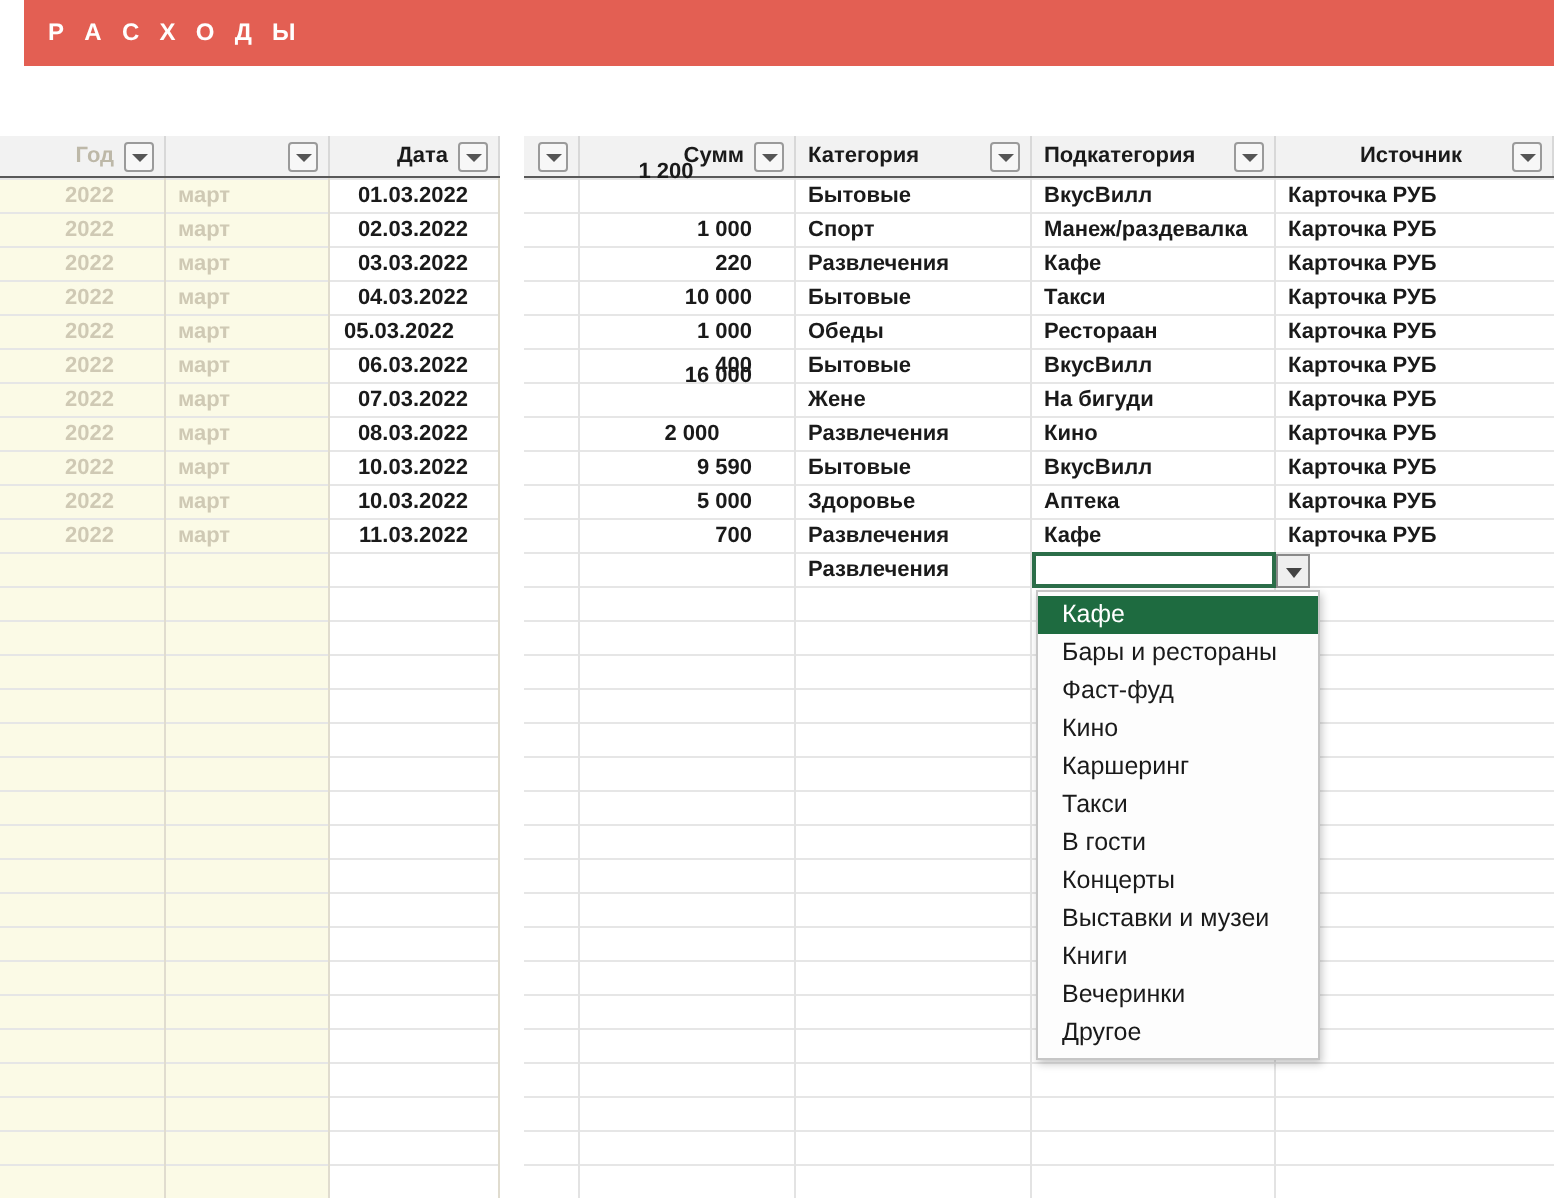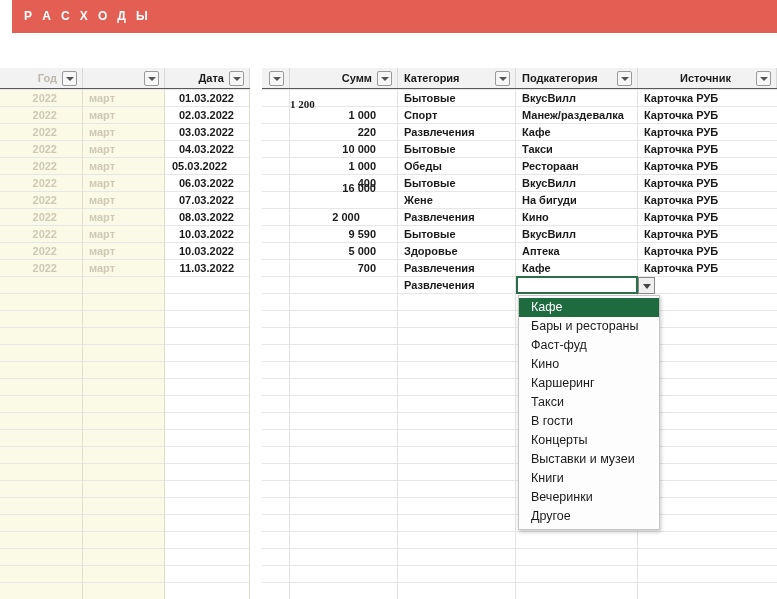--- a/index.html
+++ b/index.html
@@ -223,21 +223,21 @@
     <div class="rowline" style="left:262px;top:497px;width:515px;"></div>
     <div class="rowline" style="left:262px;top:514px;width:515px;"></div>
     <div class="rowline" style="left:262px;top:531px;width:515px;"></div>
     <div class="rowline" style="left:262px;top:548px;width:515px;"></div>
     <div class="rowline" style="left:262px;top:565px;width:515px;"></div>
     <div class="rowline" style="left:262px;top:582px;width:515px;"></div>
     <div class="vline gray" style="left:289px;top:89px;height:510px;"></div>
     <div class="vline gray" style="left:397px;top:89px;height:510px;"></div>
     <div class="vline gray" style="left:515px;top:89px;height:510px;"></div>
     <div class="vline gray" style="left:637px;top:89px;height:510px;"></div>
-    <div class="cell c-num" style="position: absolute; top: 96px; left: 290px; width: 86px; text-align: left; font-family: Liberation Serif, serif;">1 200</div>
+    <div class="cell c-num" style="position: absolute; top: 78px; left: 290px; width: 86px; text-align: center;">1 200</div>
     <div class="cell c-txt" style="position: absolute; top: 90px; left: 404px; width: 108px;">Бытовые</div>
     <div class="cell c-txt" style="position: absolute; top: 90px; left: 522px; width: 112px;">ВкусВилл</div>
     <div class="cell c-txt" style="position: absolute; top: 90px; left: 644px; width: 129px;">Карточка РУБ</div>
     <div class="cell c-num" style="position: absolute; top: 107px; left: 290px; width: 86px; text-align: right;">1 000</div>
     <div class="cell c-txt" style="position: absolute; top: 107px; left: 404px; width: 108px;">Спорт</div>
     <div class="cell c-txt" style="position: absolute; top: 107px; left: 522px; width: 112px;">Манеж/раздевалка</div>
     <div class="cell c-txt" style="position: absolute; top: 107px; left: 644px; width: 129px;">Карточка РУБ</div>
     <div class="cell c-num" style="position: absolute; top: 124px; left: 290px; width: 86px; text-align: right;">220</div>
     <div class="cell c-txt" style="position: absolute; top: 124px; left: 404px; width: 108px;">Развлечения</div>
     <div class="cell c-txt" style="position: absolute; top: 124px; left: 522px; width: 112px;">Кафе</div>

